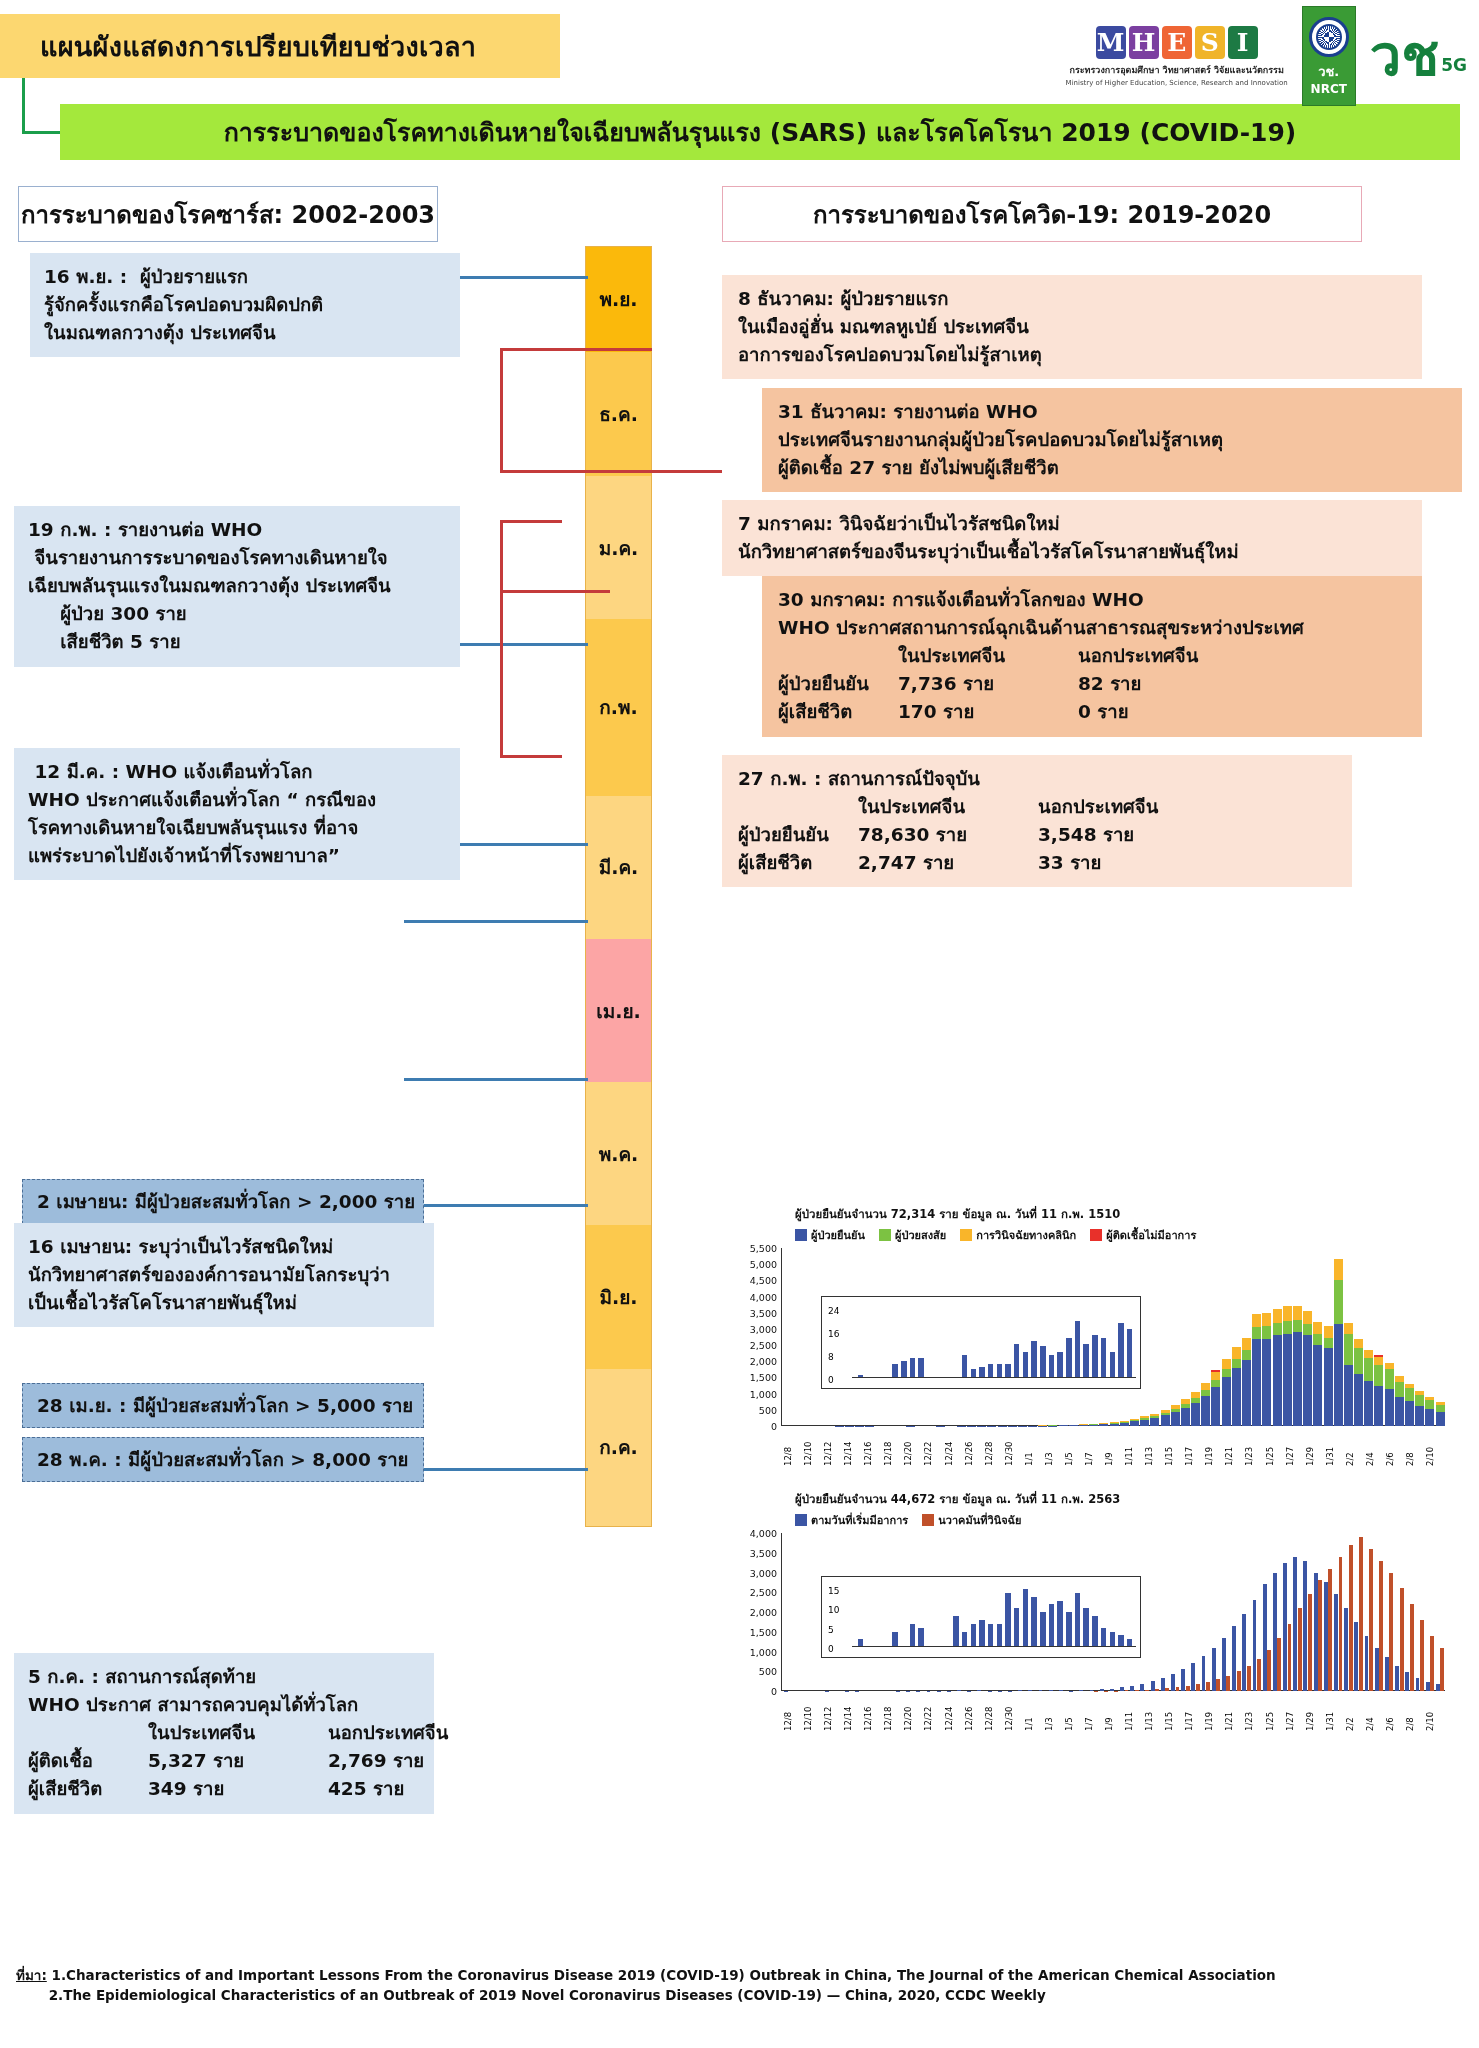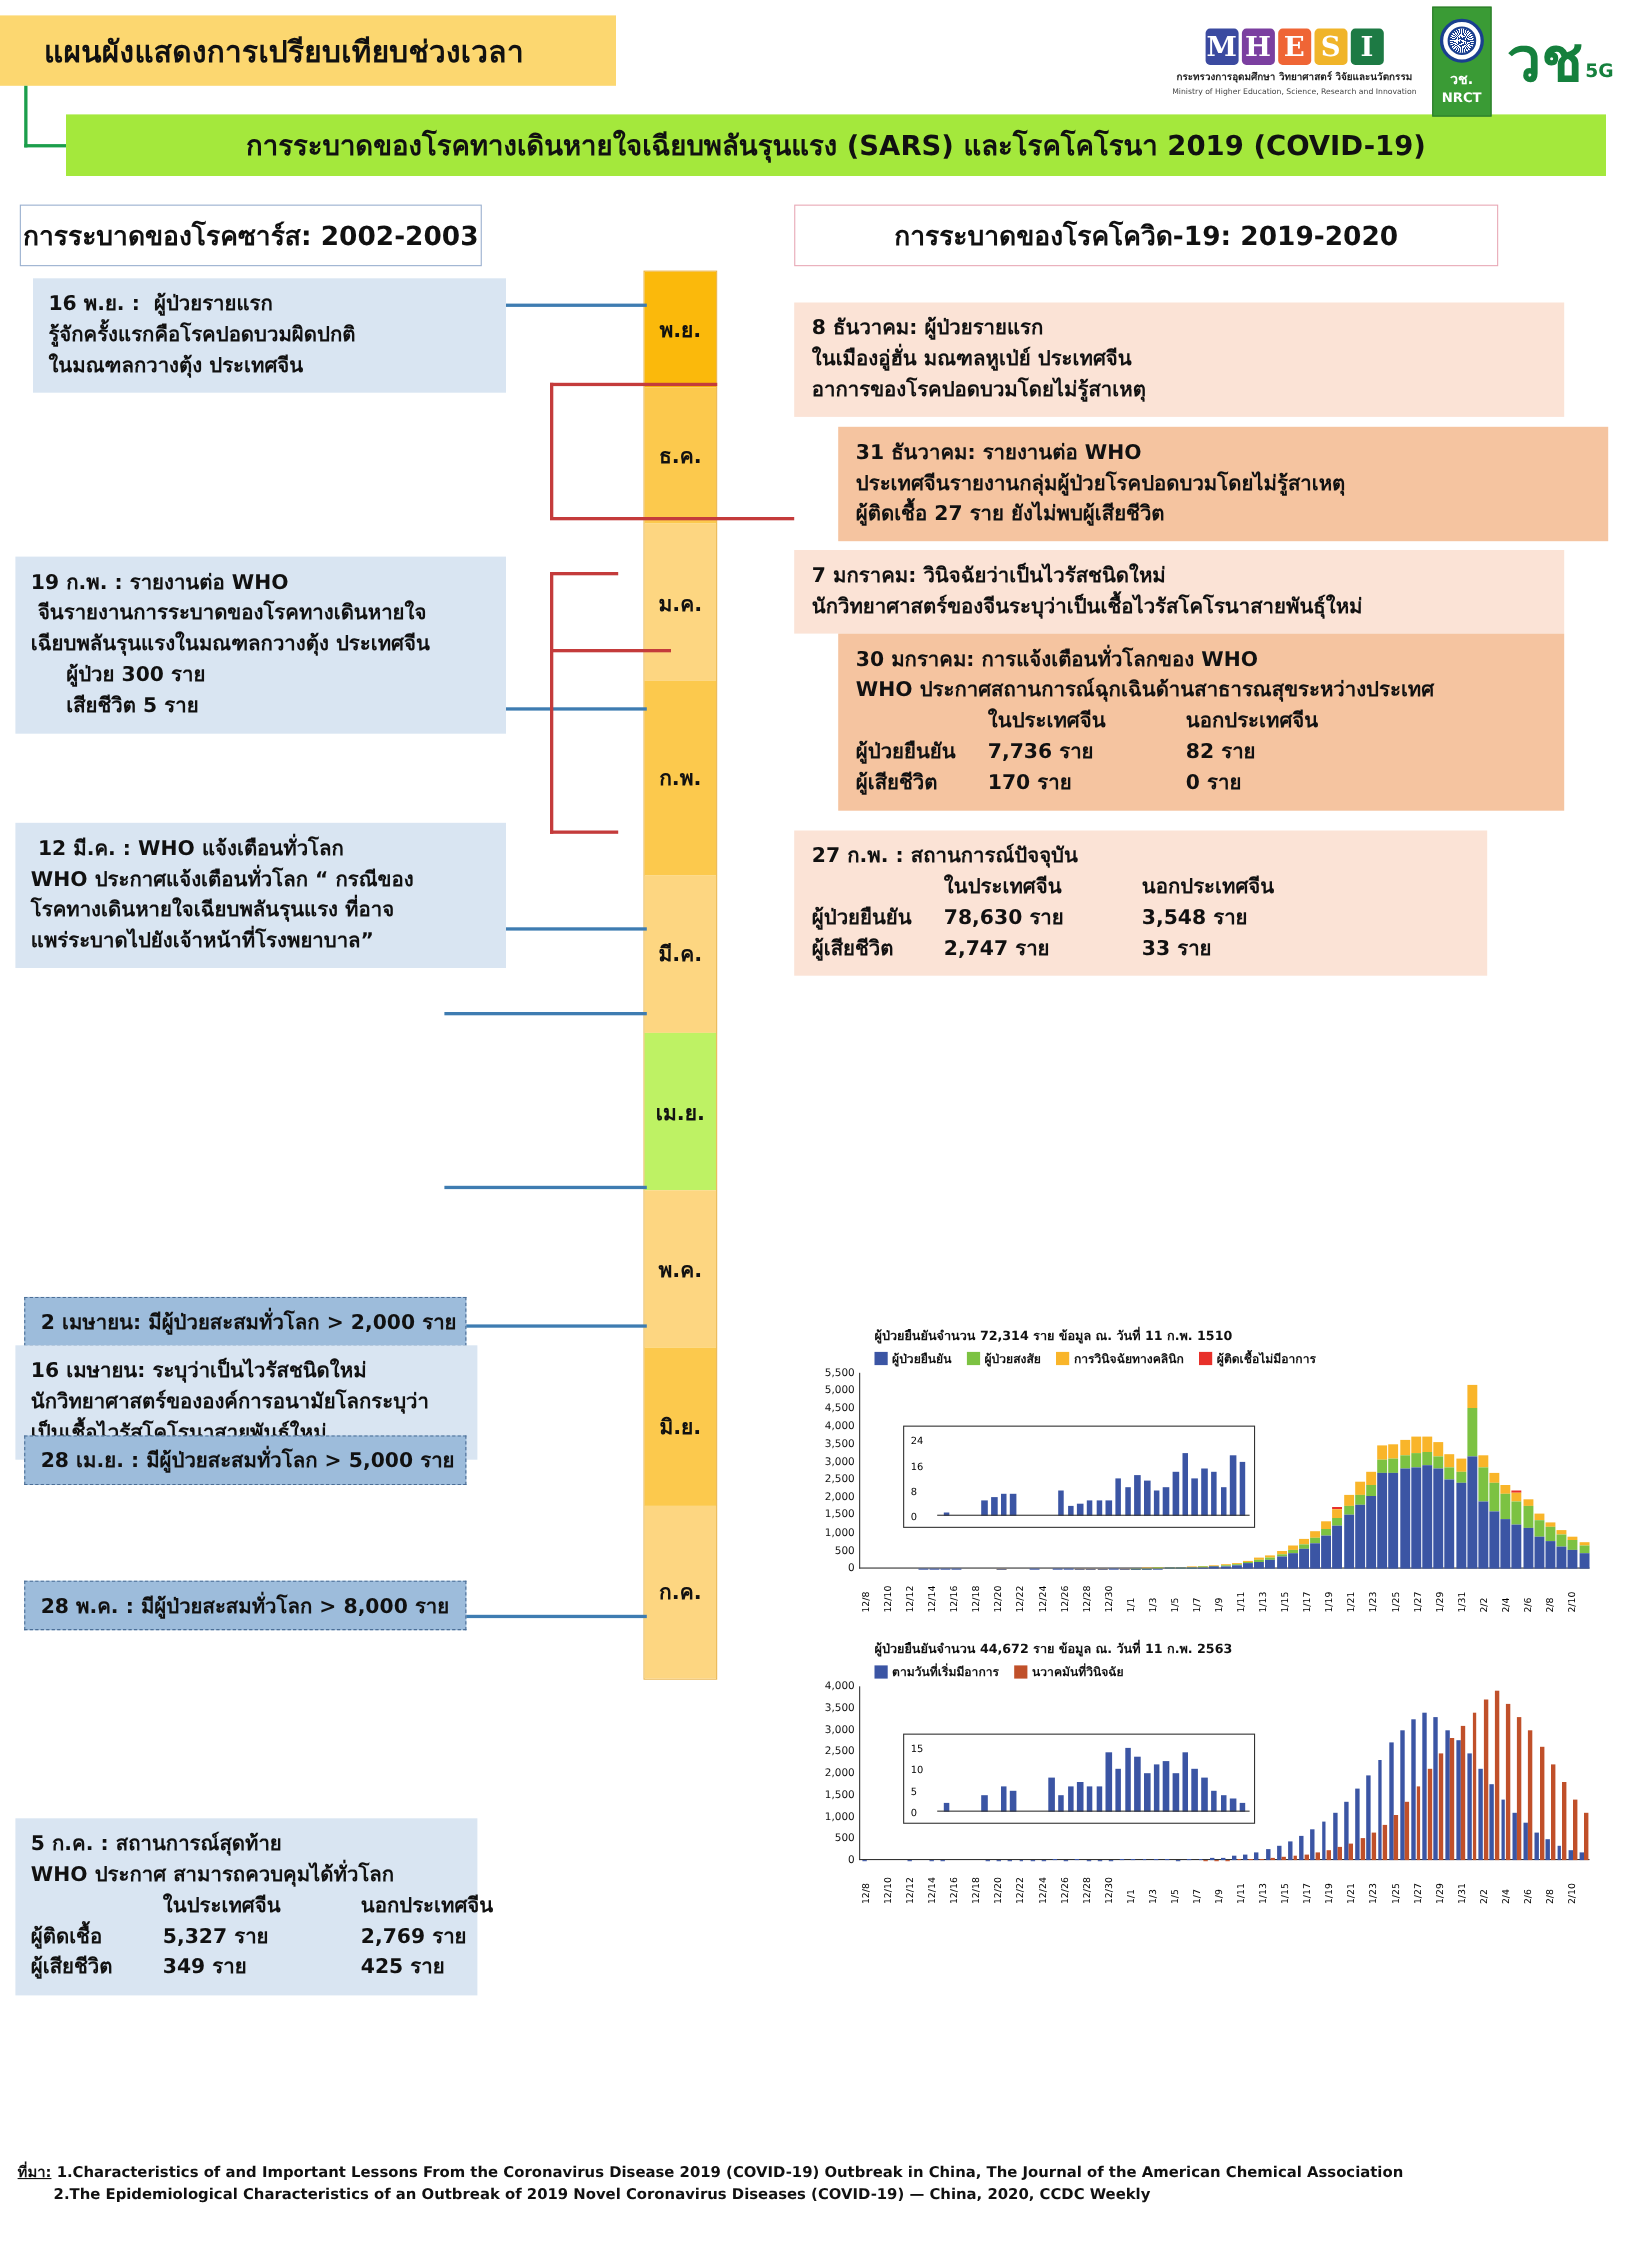--- a/index.html
+++ b/index.html
@@ -171,21 +171,21 @@
 
   <div class="panel-title" id="sars-title">การระบาดของโรคซาร์ส: 2002-2003</div>
   <div class="panel-title" id="covid-title">การระบาดของโรคโควิด-19: 2019-2020</div>
 
   <div id="month-col">
       <div class="month" style="height: 104.878px; background: rgb(251, 185, 11);">พ.ย.</div>
       <div class="month" style="height: 124.063px; background: rgb(252, 201, 77);">ธ.ค.</div>
       <div class="month" style="height: 143.248px; background: rgb(253, 214, 129);">ม.ค.</div>
       <div class="month" style="height: 176.502px; background: rgb(252, 201, 77);">ก.พ.</div>
       <div class="month" style="height: 143.248px; background: rgb(253, 214, 129);">มี.ค.</div>
-      <div class="month" style="height: 143.248px; background: #bef264;">เม.ย.</div>
+      <div class="month" style="height: 143.248px; background: #fca5a5;">เม.ย.</div>
       <div class="month" style="height: 143.248px; background: rgb(253, 214, 129);">พ.ค.</div>
       <div class="month" style="height: 143.248px; background: rgb(252, 201, 77);">มิ.ย.</div>
       <div class="month" style="height: 157.317px; background: rgb(253, 214, 129);">ก.ค.</div>
     </div>
 
   <div class="conn blue" style="left:460px;top:276px;width:128px;"></div>
   <div class="conn blue" style="left:404px;top:643px;width:184px;"></div>
   <div class="conn blue" style="left:404px;top:843px;width:184px;"></div>
   <div class="conn blue" style="left:404px;top:920px;width:184px;"></div>
   <div class="conn blue" style="left:404px;top:1078px;width:184px;"></div>
@@ -225,21 +225,21 @@
   <div class="sbox-hl" style="left:22px;top:1179px;width:402px;" id="s3">
       <div style="white-space: pre;">2 เมษายน: มีผู้ป่วยสะสมทั่วโลก &gt; 2,000 ราย</div>
     </div>
 
   <div class="sbox" style="left:14px;top:1223px;width:420px;" id="s4">
       <div style="white-space: pre;">16 เมษายน: ระบุว่าเป็นไวรัสชนิดใหม่</div>
       <div style="white-space: pre;">นักวิทยาศาสตร์ขององค์การอนามัยโลกระบุว่า</div>
       <div style="white-space: pre;">เป็นเชื้อไวรัสโคโรนาสายพันธุ์ใหม่</div>
     </div>
 
-  <div class="sbox-hl" style="left:22px;top:1305px;width:402px;" id="s5">
+  <div class="sbox-hl" style="left:22px;top:1383px;width:402px;" id="s5">
       <div style="white-space: pre;">28 เม.ย. : มีผู้ป่วยสะสมทั่วโลก &gt; 5,000 ราย</div>
     </div>
 
   <div class="sbox-hl" style="left:22px;top:1437px;width:402px;" id="s6">
       <div style="white-space: pre;">28 พ.ค. : มีผู้ป่วยสะสมทั่วโลก &gt; 8,000 ราย</div>
     </div>
 
   <div class="sbox" style="left:14px;top:1653px;width:420px;" id="s7">
       <div style="white-space: pre;">5 ก.ค. : สถานการณ์สุดท้าย</div>
       <div style="white-space: pre;">WHO ประกาศ สามารถควบคุมได้ทั่วโลก</div>

